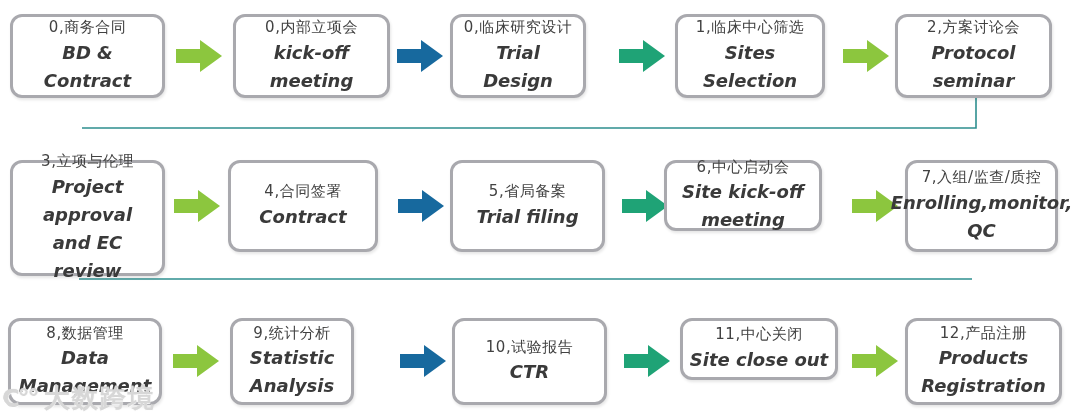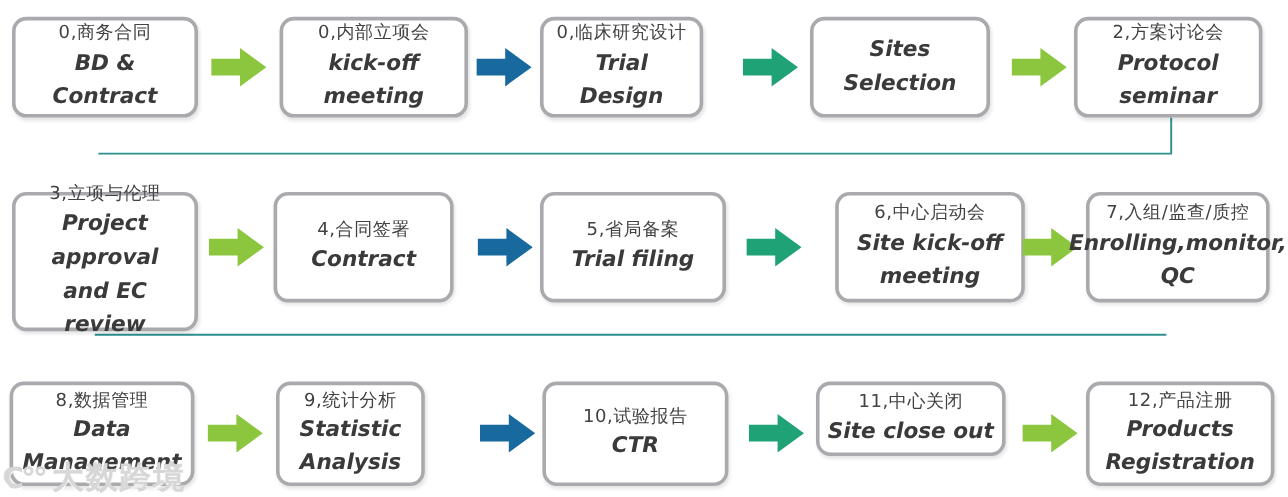--- a/index.html
+++ b/index.html
@@ -82,20 +82,21 @@
     <polygon points="0,10 24,10 24,1 46,17 24,33 24,24 0,24" fill="#17699e"></polygon>
   </svg>
   <div class="flow-box" style="left:450px;top:14px;width:136px;height:84px">
     <div class="zh">0,临床研究设计</div>
     <div class="en">Trial Design</div>
   </div>
   <svg class="arrow" style="left:619px;top:39px" viewBox="0 0 46 34">
     <polygon points="0,10 24,10 24,1 46,17 24,33 24,24 0,24" fill="#1fa376"></polygon>
   </svg>
   <div class="flow-box" style="left:675px;top:14px;width:150px;height:84px">
+    <div class="zh">1,临床中心筛选</div>
     <div class="en">Sites Selection</div>
   </div>
   <svg class="arrow" style="left:843px;top:39px" viewBox="0 0 46 34">
     <polygon points="0,10 24,10 24,1 46,17 24,33 24,24 0,24" fill="#8cc63e"></polygon>
   </svg>
   <div class="flow-box" style="left:895px;top:14px;width:157px;height:84px">
     <div class="zh">2,方案讨论会</div>
     <div class="en">Protocol seminar</div>
   </div>
 
@@ -114,21 +115,21 @@
   <svg class="arrow" style="left:398px;top:189px" viewBox="0 0 46 34">
     <polygon points="0,10 24,10 24,1 46,17 24,33 24,24 0,24" fill="#17699e"></polygon>
   </svg>
   <div class="flow-box" style="left:450px;top:160px;width:155px;height:92px">
     <div class="zh">5,省局备案</div>
     <div class="en">Trial filing</div>
   </div>
   <svg class="arrow" style="left:622px;top:189px" viewBox="0 0 46 34">
     <polygon points="0,10 24,10 24,1 46,17 24,33 24,24 0,24" fill="#1fa376"></polygon>
   </svg>
-  <div class="flow-box" style="left:696px;top:160px;width:158px;height:92px">
+  <div class="flow-box" style="left:664px;top:160px;width:158px;height:71px">
     <div class="zh">6,中心启动会</div>
     <div class="en">Site kick-off
 meeting</div>
   </div>
   <svg class="arrow" style="left:852px;top:189px" viewBox="0 0 46 34">
     <polygon points="0,10 24,10 24,1 46,17 24,33 24,24 0,24" fill="#8cc63e"></polygon>
   </svg>
   <div class="flow-box" style="left:905px;top:160px;width:153px;height:92px">
     <div class="zh">7,入组/监查/质控</div>
     <div class="en">Enrolling,monitor,

